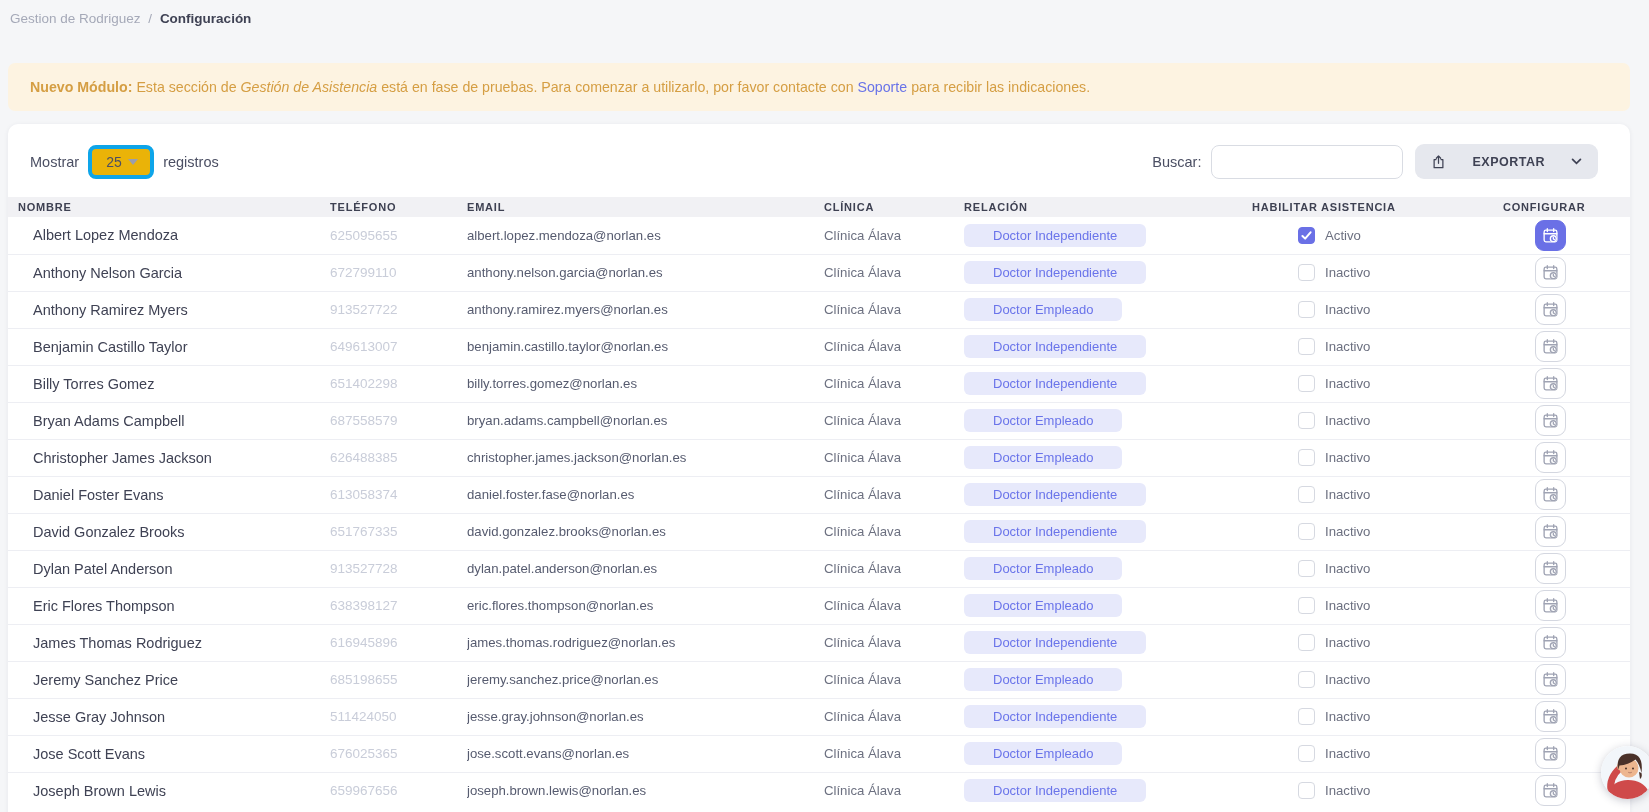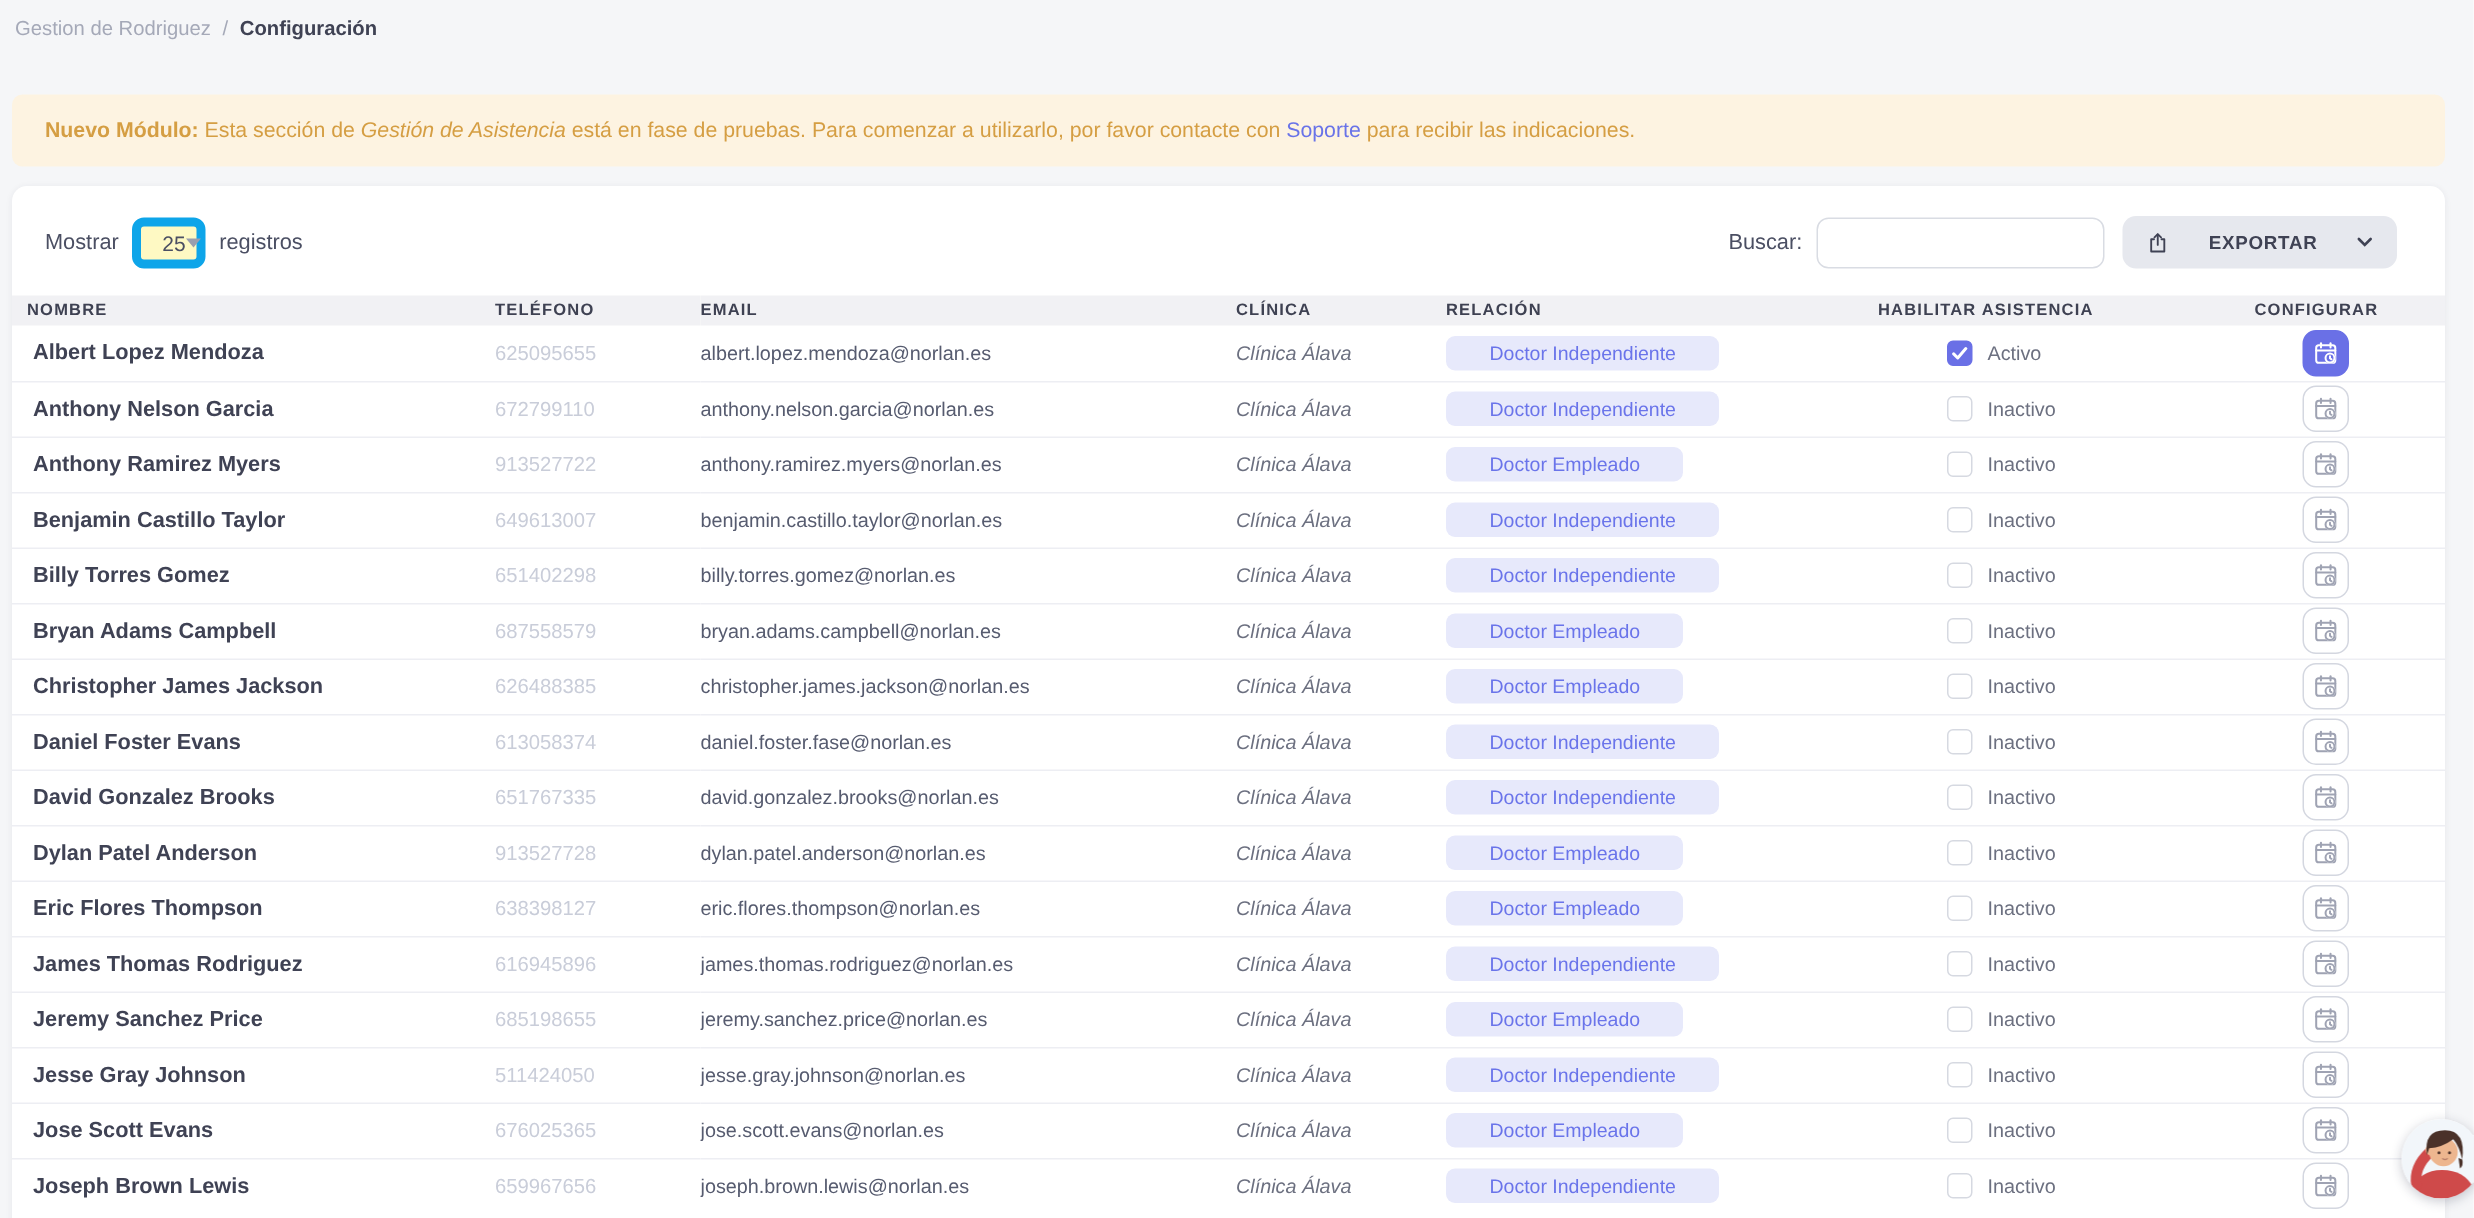--- a/index.html
+++ b/index.html
@@ -42,25 +42,25 @@
   }
 
   
   .toolbar {
     display:flex; align-items:center; justify-content:space-between;
     padding:20px 32px 18px 22px;
   }
   .toolbar-left, .toolbar-right { display:flex; align-items:center; }
   .toolbar-label { font-size:14.5px; color:#4b4f63; }
   .select {
-    margin:0 9px; width:49px; height:34px;
-    border:6px solid #0ea5e9; border-radius:8px;
+    margin:0 9px; width:66px; height:34px;
+    border:4px solid #0ea5e9; border-radius:8px;
     display:flex; align-items:center; justify-content:space-between;
     padding:0 12px 0 14px; font-size:14px; color:#4b4f63;
-    background:#fef9c3; cursor:pointer;
+    background:#eab308; cursor:pointer;
   }
   .select .caret {
     width:0; height:0; border-left:5px solid transparent;
     border-right:5px solid transparent; border-top:6px solid #9a9eae;
   }
   .search-label { margin-right:10px; }
   .search-input {
     width:192px; height:34px;
     border:1px solid #d9dce3; border-radius:8px;
     padding:0 12px; font-size:14px; color:#3f4254;
@@ -89,24 +89,24 @@
   th.c-name { padding-left:10px; }
   th.c-config { padding-left:5px;margin-left:40px; }
   col.c-name { width:322px; }
   col.c-phone { width:137px; }
   col.c-email { width:357px; }
   col.c-clinic { width:140px; }
   col.c-relation { width:288px; }
   col.c-enable { width:246px; }
   tbody td { height:37px; padding:0; border-top:1px solid #edeef3; vertical-align:middle; }
   tbody tr:first-child td { border-top:none; }
-  td.c-name { padding-left:14px; font-size:14.5px; color:#3f4254; overflow:hidden; white-space:nowrap;font-weight:bold; }
+  td.c-name { padding-left:25px; font-size:14.5px; color:#3f4254; overflow:hidden; white-space:nowrap; }
   td.c-phone { font-size:13.5px; color:#c9cdd9;margin-left:24px; }
   td.c-email { font-size:13.2px; color:#565b6f; overflow:hidden; white-space:nowrap; }
-  td.c-clinic { font-size:13.2px; color:#6c7080;font-style:italic; }
+  td.c-clinic { font-size:13.2px; color:#6c7080; }
   .badge {
     display:inline-block; background:#e7e9fb; color:#6a74ea;
     font-size:13px; padding:4px 29px; border-radius:6px;
   }
   .enable-cell { display:flex; align-items:center; gap:10px; padding-left:46px; }
   .checkbox {
     width:17px; height:17px; border-radius:4px;
     border:1.5px solid #d6d9e1; background:#fff;
     display:flex; align-items:center; justify-content:center;
     cursor:pointer; flex:none;

